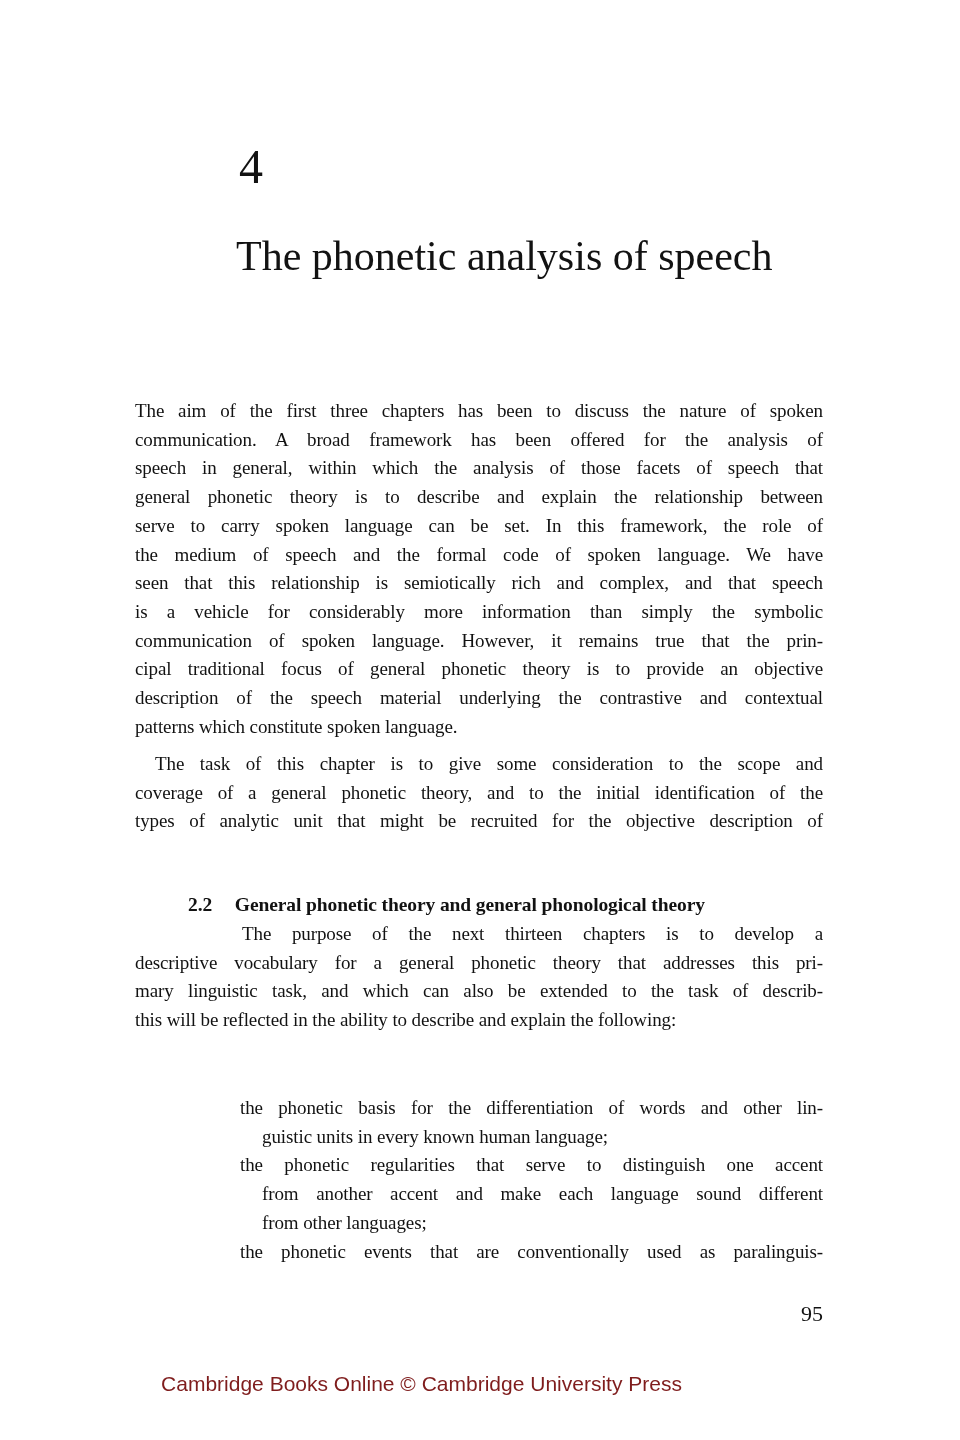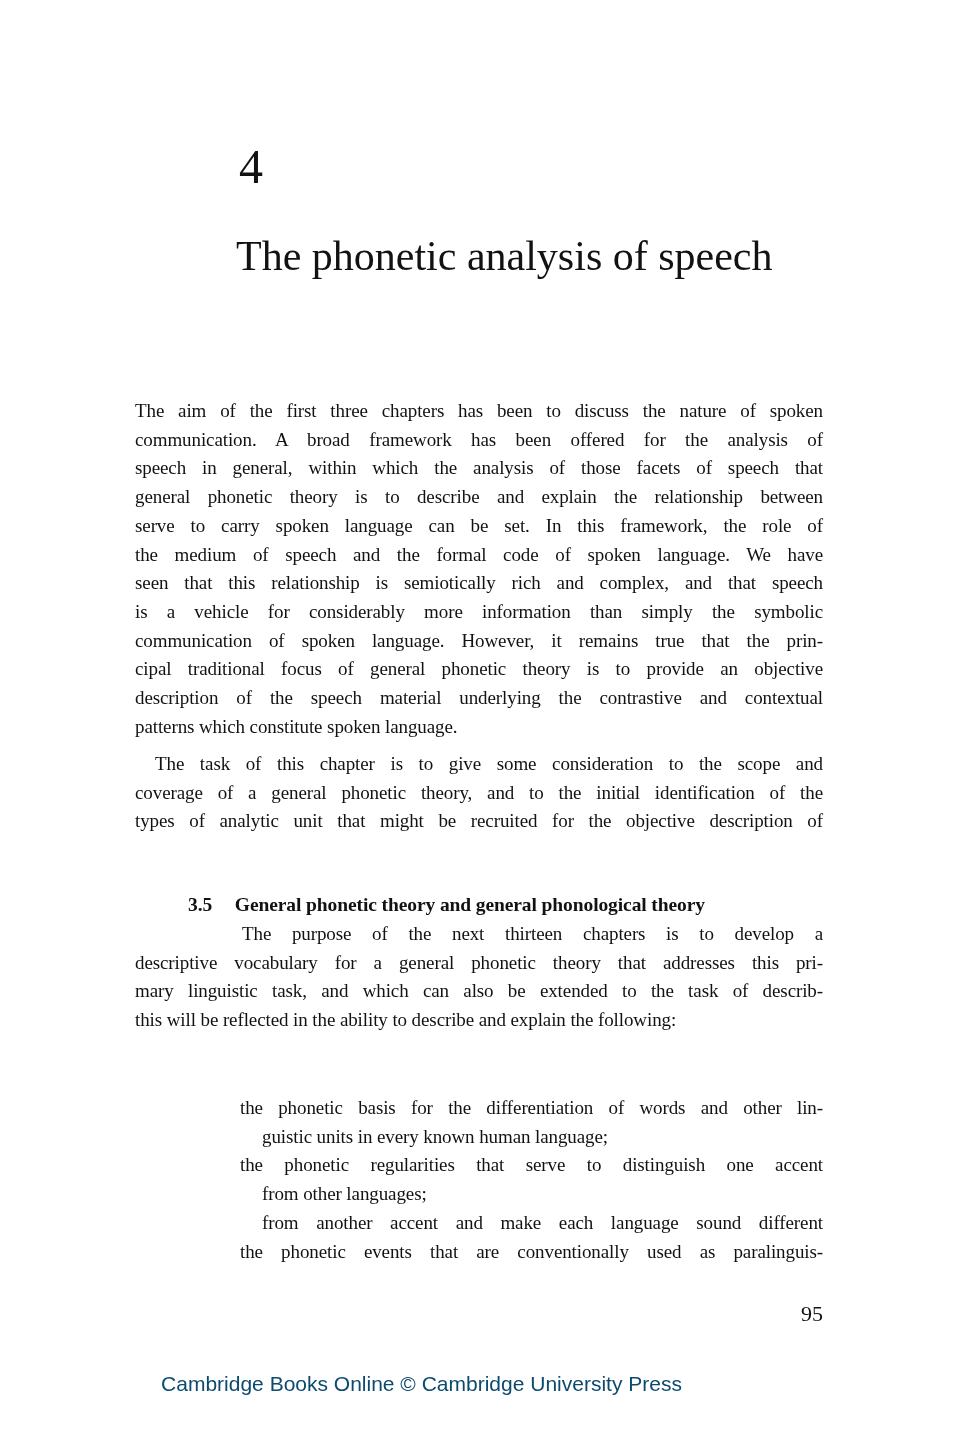--- a/index.html
+++ b/index.html
@@ -79,21 +79,21 @@
   }
   .footer-credit {
     position: absolute;
     left: 0;
     top: 1371px;
     width: 843px;
     text-align: center;
     font-family: "Liberation Sans", "DejaVu Sans", sans-serif;
     font-size: 21px;
     line-height: 26px;
-    color: #0c4a6e;
+    color: #7f1d1d;
   }
 </style>
 </head>
 <body>
 
 <div class="page">
 
   <div class="chapter-number">4</div>
 
   <div class="chapter-title">The phonetic analysis of speech</div>
@@ -121,28 +121,28 @@
       <div class="block" style="top: 920px;">
         <div class="line" style="padding-left: 107px;">The purpose of the next thirteen chapters is to develop a</div>
         <div class="line">descriptive vocabulary for a general phonetic theory that addresses this pri-</div>
         <div class="line">mary linguistic task, and which can also be extended to the task of describ-</div>
         <div class="line last">this will be reflected in the ability to describe and explain the following:</div>
       </div>
       <div class="block" style="top: 1094px;">
         <div class="line" style="padding-left: 105px;">the phonetic basis for the differentiation of words and other lin-</div>
         <div class="line last" style="padding-left: 127px;">guistic units in every known human language;</div>
         <div class="line" style="padding-left: 105px;">the phonetic regularities that serve to distinguish one accent</div>
+        <div class="line" style="padding-left: 127px;">from another accent and make each language sound different</div>
         <div class="line last" style="padding-left: 127px;">from other languages;</div>
-        <div class="line" style="padding-left: 127px;">from another accent and make each language sound different</div>
         <div class="line" style="padding-left: 105px;">the phonetic events that are conventionally used as paralinguis-</div>
       </div>
     </div>
 
   <div class="section-heading">
-    <span class="sec-num">3.5</span>
+    <span class="sec-num">2.2</span>
     <span class="sec-title">General phonetic theory and general phonological theory</span>
   </div>
 
   <div class="page-number">95</div>
 
   <div class="footer-credit">Cambridge Books Online © Cambridge University Press</div>
 
 </div>
 
 </body></html>

